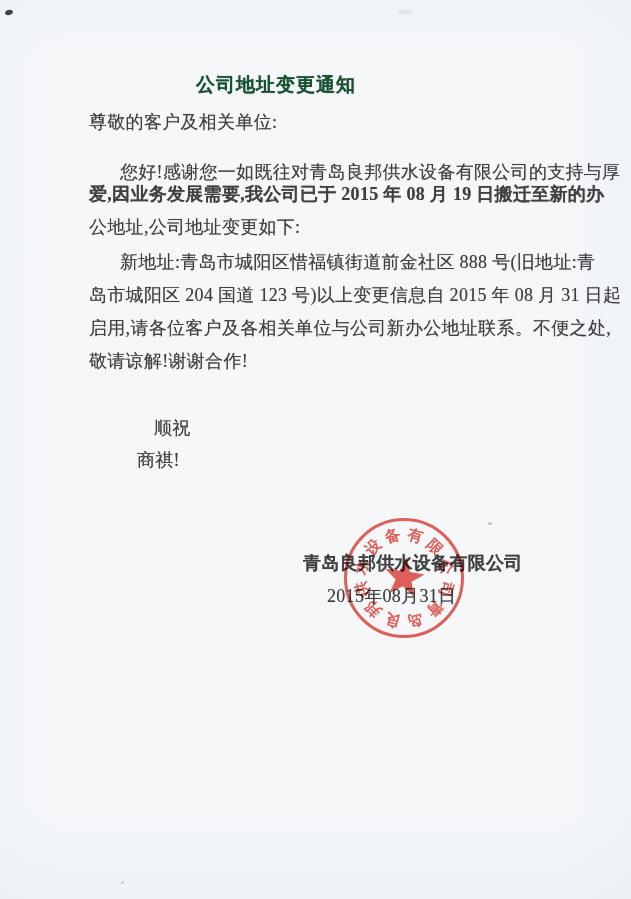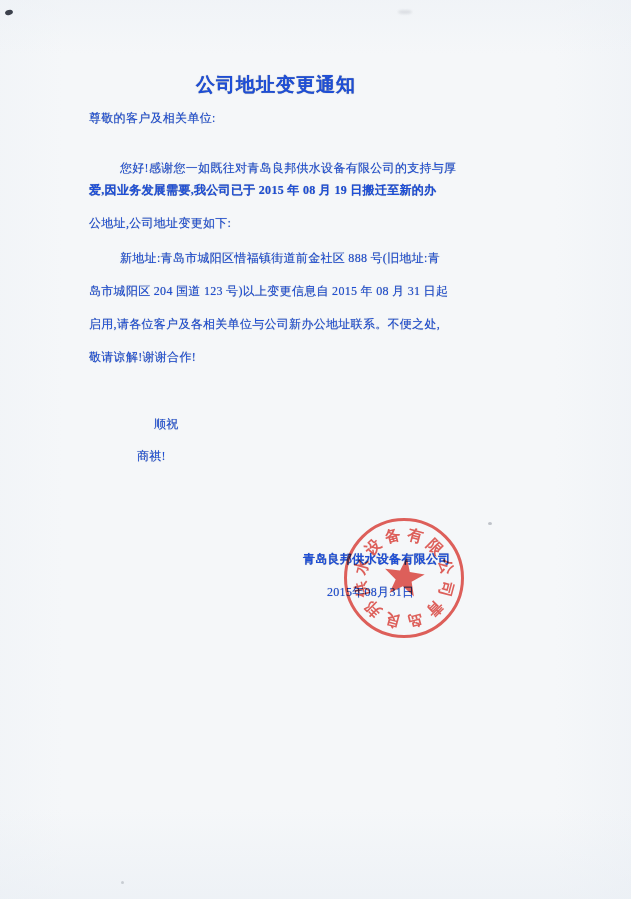--- a/index.html
+++ b/index.html
@@ -9,31 +9,31 @@
     overflow: hidden;
     background:
       linear-gradient(180deg, rgba(236,240,245,.5) 0%, rgba(246,248,250,0) 6%, rgba(246,248,250,0) 90%, rgba(233,238,244,.6) 100%),
       linear-gradient(90deg, rgba(238,242,246,.45) 0%, rgba(246,248,250,0) 10%, rgba(246,248,250,0) 88%, rgba(236,240,245,.5) 100%),
       #f5f7f9;
     font-family: "Liberation Serif", "DejaVu Serif", serif;
     color: #39414f;
   }
   .ink {
     position: absolute;
-    font-size: 12px;
+    font-size: 18px;
     letter-spacing: 0.3px;
     white-space: pre;
-    color: #1d4ed8;
+    color: #404040;
     text-shadow: 0 0 0.7px rgba(57,65,79,0.55);
   }
   .doc-title {
     font-size: 19px;
     font-weight: bold;
     letter-spacing: 1px;
-    color: #1d4ed8;
+    color: #14532d;
     text-shadow: 0 0 0.8px rgba(47,54,66,0.7);
   }
   .seal-svg {
     position: absolute;
     left: 334px; top: 508px;
     width: 141px; height: 141px;
     mix-blend-mode: multiply;
     opacity: 0.9;
     filter: blur(0.4px);
   }

